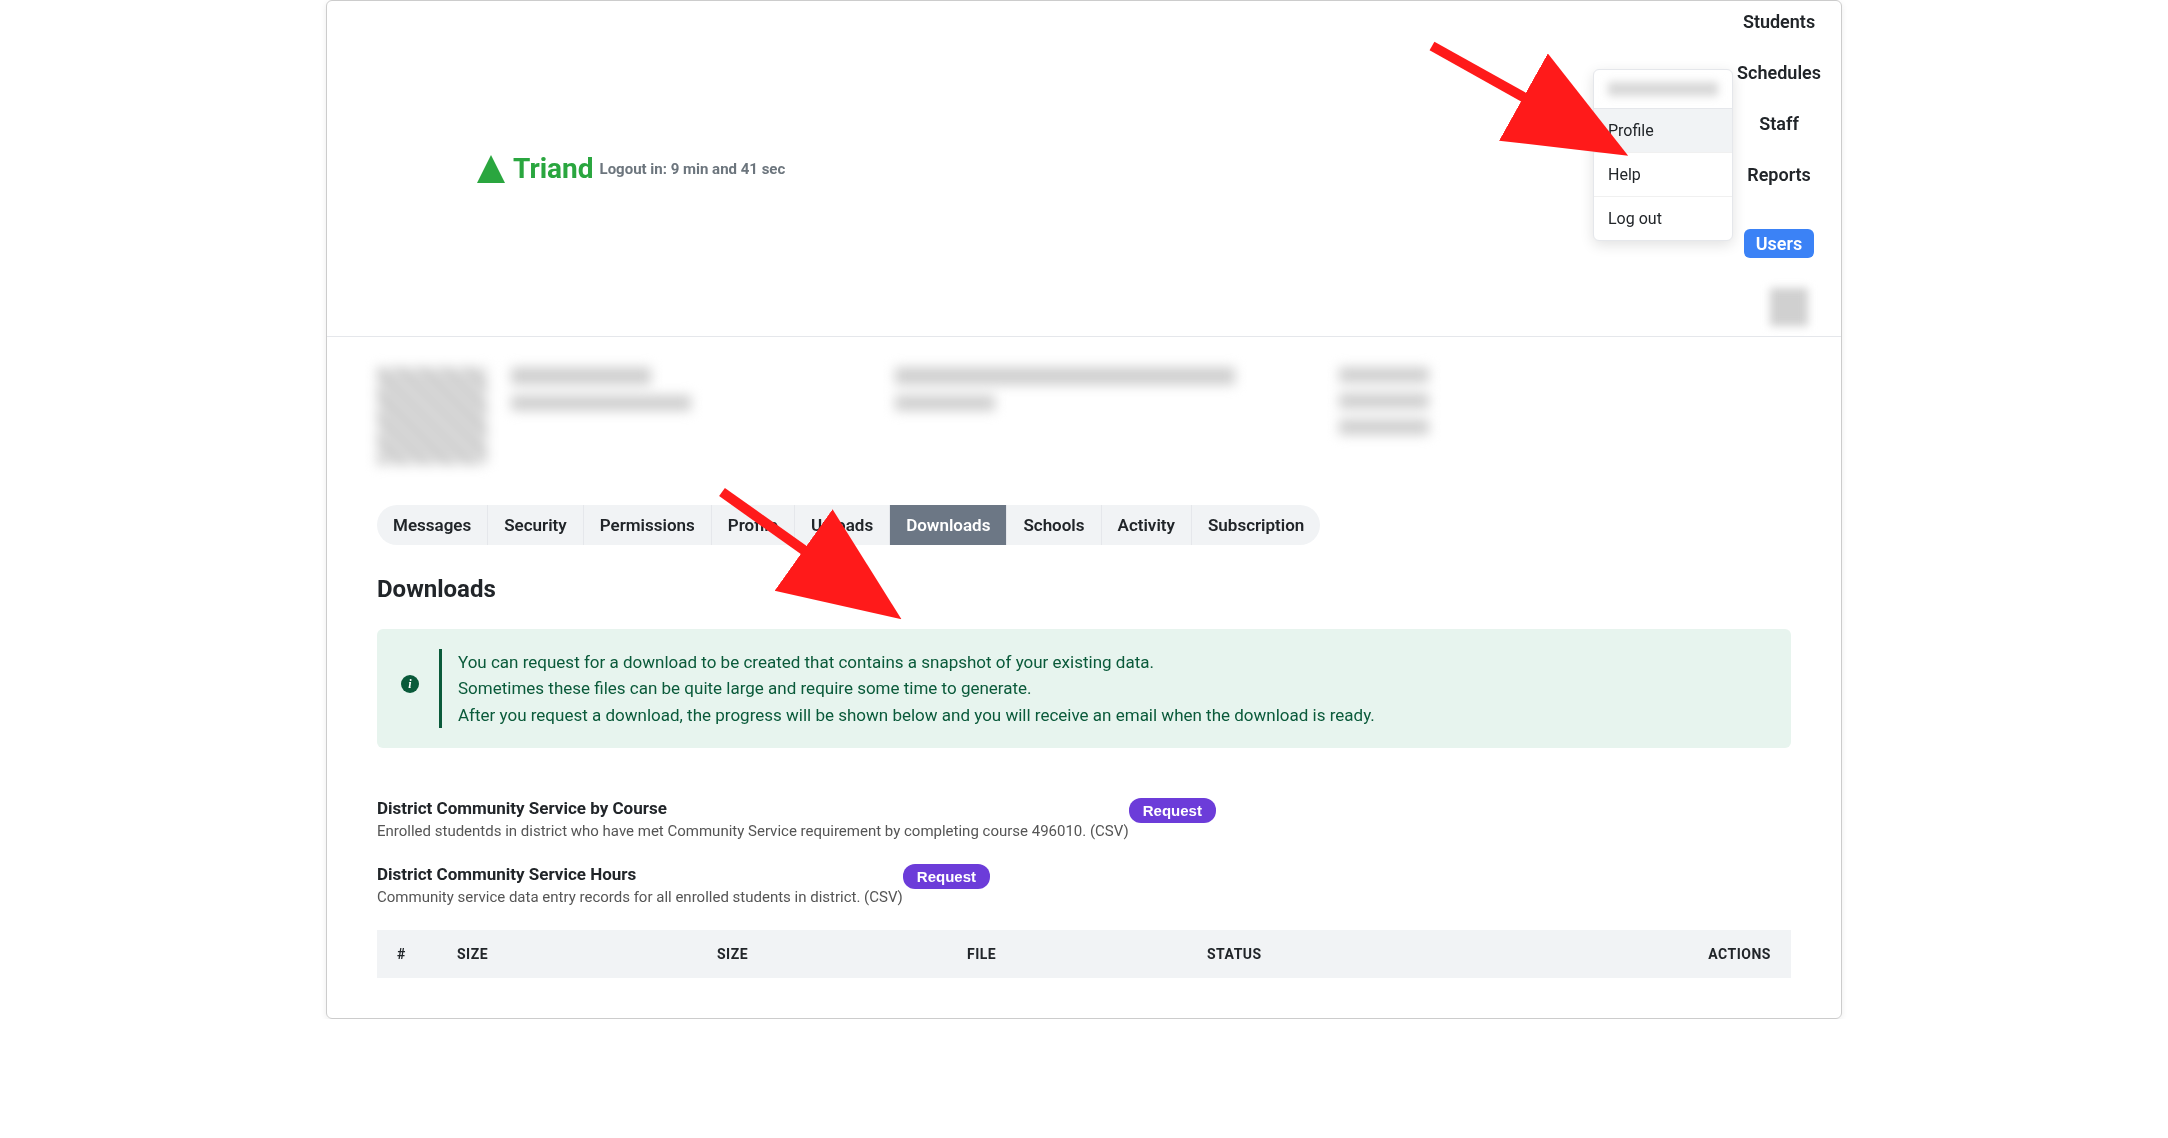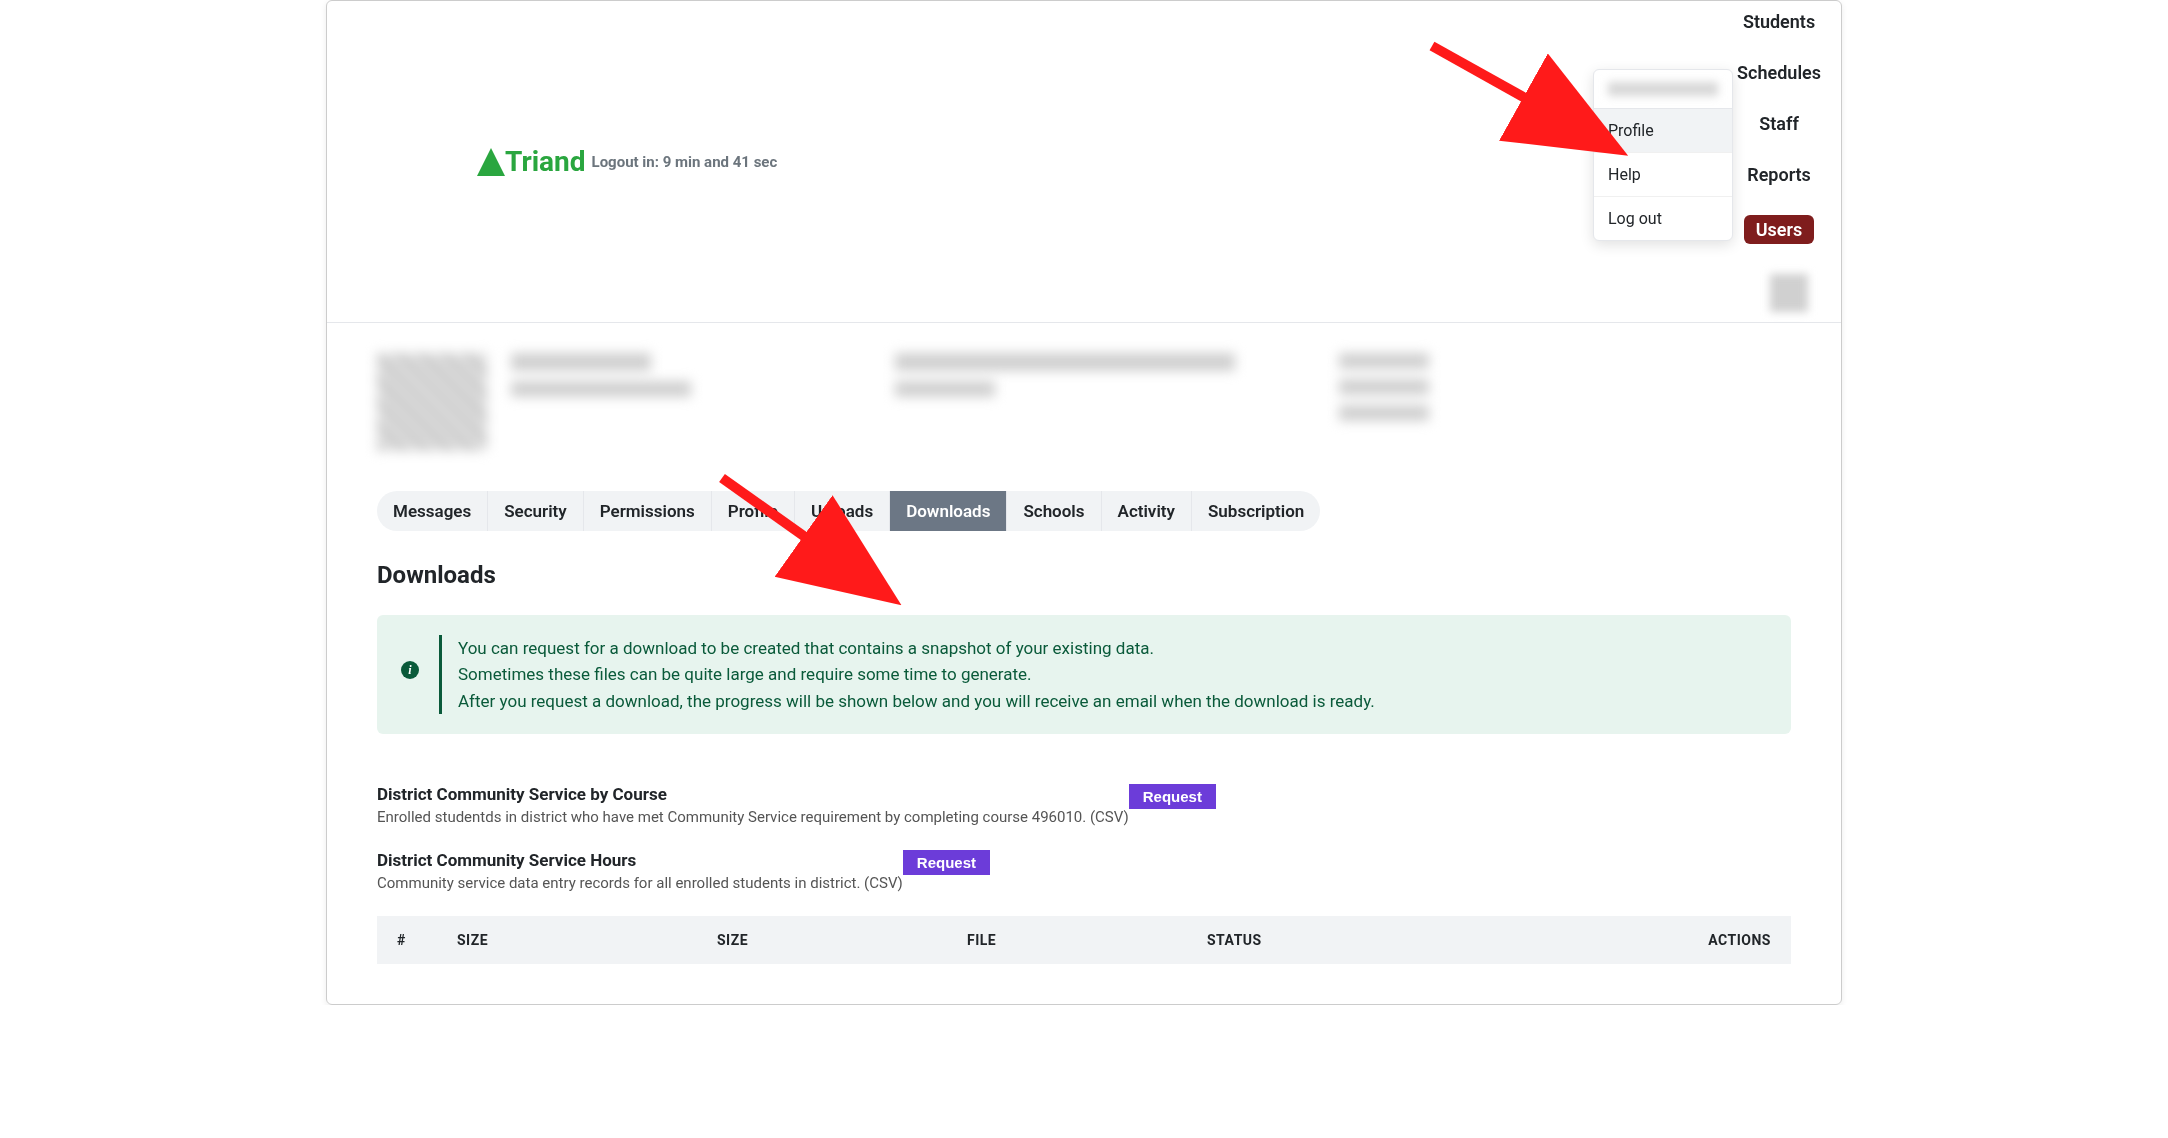--- a/index.html
+++ b/index.html
@@ -27,21 +27,21 @@
     }
     .header-inner {
       width: 100%;
       display: flex;
       align-items: center;
       padding: 0 20px 0 150px;
     }
     .logo {
       display: flex;
       align-items: center;
-      gap: 0;
+      gap: 8px;
     }
     .logo-tri {
       width: 0; height: 0;
       border-left: 14px solid transparent;
       border-right: 14px solid transparent;
       border-bottom: 28px solid #2aa63f;
     }
     .logo-text {
       color: #2aa63f;
       font-size: 28px;
@@ -60,24 +60,25 @@
       gap: 30px;
       flex-direction: column;
     }
     .nav-link {
       font-size: 18px;
       font-weight: 600;
       color: #212529;
       cursor: pointer;
     }
     .nav-link.active {
-      background: #7f1d1d;
+      background: #3b82f6;
       color: #fff;
       padding: 4px 12px;
       border-radius: 6px;
+      margin-top: 14px;
     }
     .avatar {
       width: 38px; height: 38px;
       background: #d0d0d0;
       margin-left: 20px;
       filter: blur(4px);
       cursor: pointer;
     }
     
     .dropdown {
@@ -212,21 +213,21 @@
       margin-bottom: 4px;
     }
     .dl-desc {
       font-size: 15px;
       color: #555;
     }
     .request-btn {
       background: #6c3cd9;
       color: #fff;
       border: none;
-      border-radius: 0;
+      border-radius: 12px;
       padding: 4px 14px;
       font-size: 15px;
       font-weight: 600;
       cursor: pointer;
     }
     
     .dl-table-head {
       background: #f1f3f5;
       display: grid;
       grid-template-columns: 60px 260px 250px 240px 300px 1fr;

